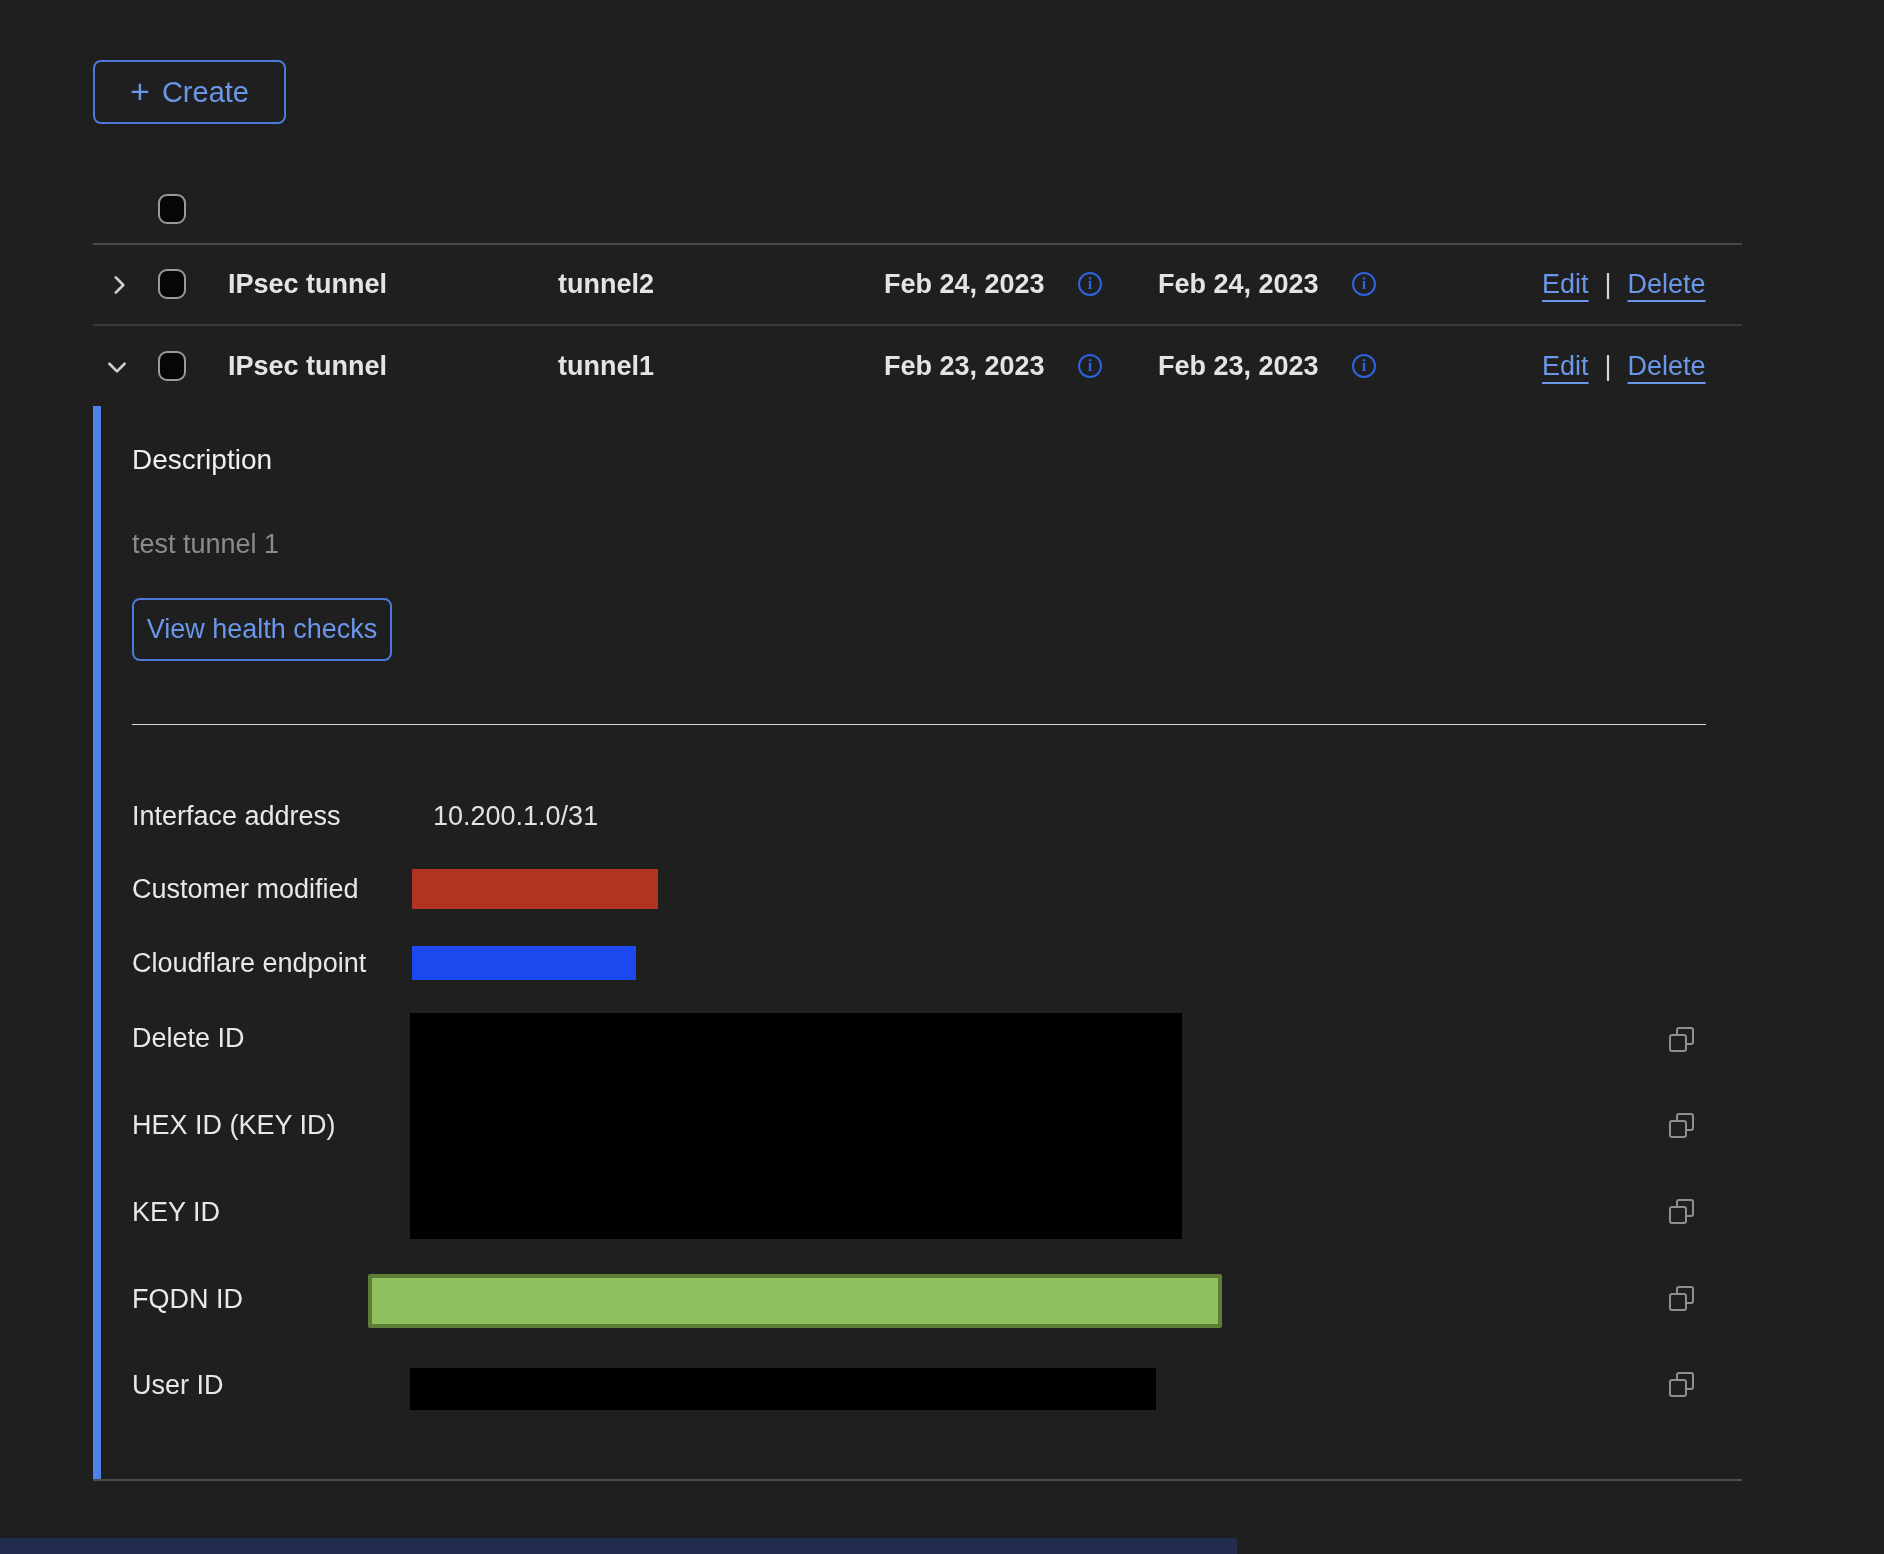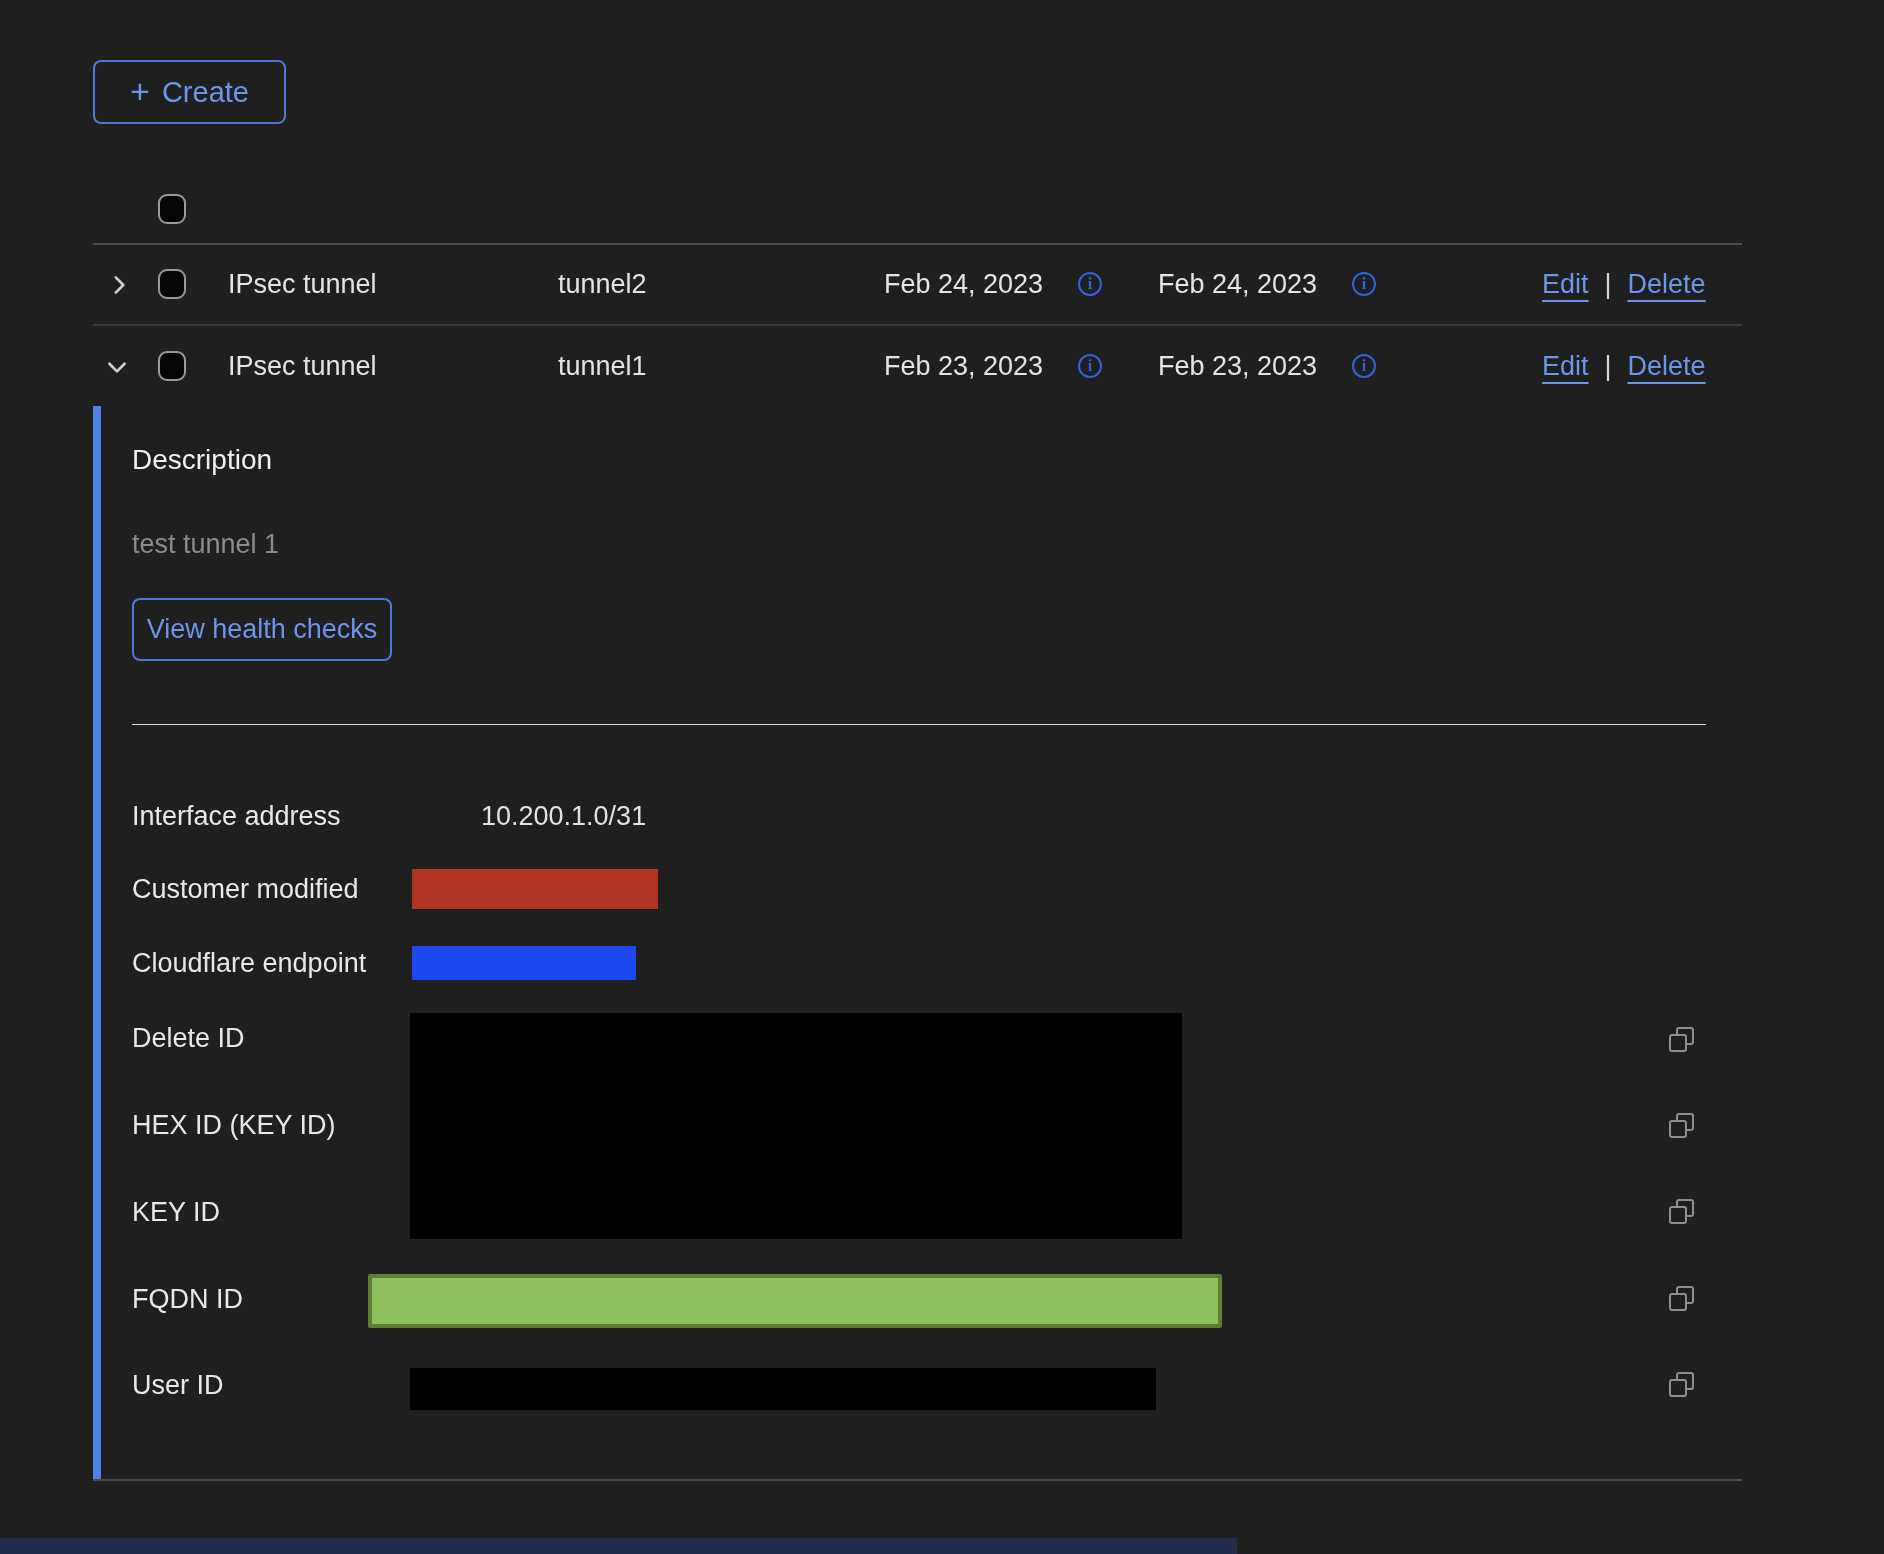--- a/index.html
+++ b/index.html
@@ -16,21 +16,21 @@
     display:flex;align-items:center;justify-content:center;gap:12px;
     border:2px solid #4c79d9;border-radius:8px;background:transparent;
     color:#6b97ea;cursor:pointer;box-sizing:border-box;
   }
   .create-btn{left:93px;top:60px;width:193px;height:64px;font-size:29px;}
   .create-btn .plus{font-size:34px;font-weight:300;line-height:1;margin-top:-3px;}
   .health-btn{left:132px;top:598px;width:260px;height:63px;font-size:27px;}
 
   
   .hdr-row{left:93px;top:175px;width:1649px;height:68px;line-height:68px;font-weight:700;font-size:27px;color:#f2f2f2;}
-  .data-row{left:93px;width:1649px;height:102px;line-height:82px;font-size:27px;color:#e4e4e4;}
+  .data-row{left:93px;width:1649px;height:102px;line-height:82px;font-size:27px;color:#e4e4e4;font-weight:bold;}
   .row1{top:243px;} .row2{top:325px;}
   .cell{position:absolute;top:0;white-space:nowrap;}
   .c-type{left:135px;} .c-name{left:465px;} .c-created{left:791px;} .c-modified{left:1065px;}
 
   .divider{background:#3a3a3a;height:1.5px;}
   .hdr-border{left:93px;top:243px;width:1649px;height:2px;background:#4b4b4b;}
   .row-border{left:93px;top:324px;width:1649px;}
   .panel-border{left:93px;top:1479px;width:1649px;height:2px;background:#4b4b4b;}
 
   .checkbox{
@@ -150,21 +150,21 @@
 
   <div class="abs f-label" style="top:800px;">Interface address</div>
   <div class="abs f-label" style="top:873px;">Customer modified</div>
   <div class="abs f-label" style="top:947px;">Cloudflare endpoint</div>
   <div class="abs f-label" style="top:1022px;">Delete ID</div>
   <div class="abs f-label" style="top:1109px;">HEX ID (KEY ID)</div>
   <div class="abs f-label" style="top:1196px;">KEY ID</div>
   <div class="abs f-label" style="top:1283px;">FQDN ID</div>
   <div class="abs f-label" style="top:1369px;">User ID</div>
 
-  <div class="abs f-value" style="top:800px;margin-left:48px;">10.200.1.0/31</div>
+  <div class="abs f-value" style="top:800px;">10.200.1.0/31</div>
   <div class="redact redact-red"></div>
   <div class="redact redact-blue"></div>
   <div class="redact redact-black-big"></div>
   <div class="redact redact-green"></div>
   <div class="redact redact-black-user"></div>
 
   <div class="abs copy-icon" style="top:1025px;">
     <svg width="30" height="30" viewBox="0 0 30 30">
         <rect x="10" y="3" width="16" height="16" rx="2" fill="none" stroke="#8f8f8f" stroke-width="2"></rect>
         <rect x="3" y="10" width="16" height="16" rx="2" fill="#1f1f20" stroke="#8f8f8f" stroke-width="2"></rect>

